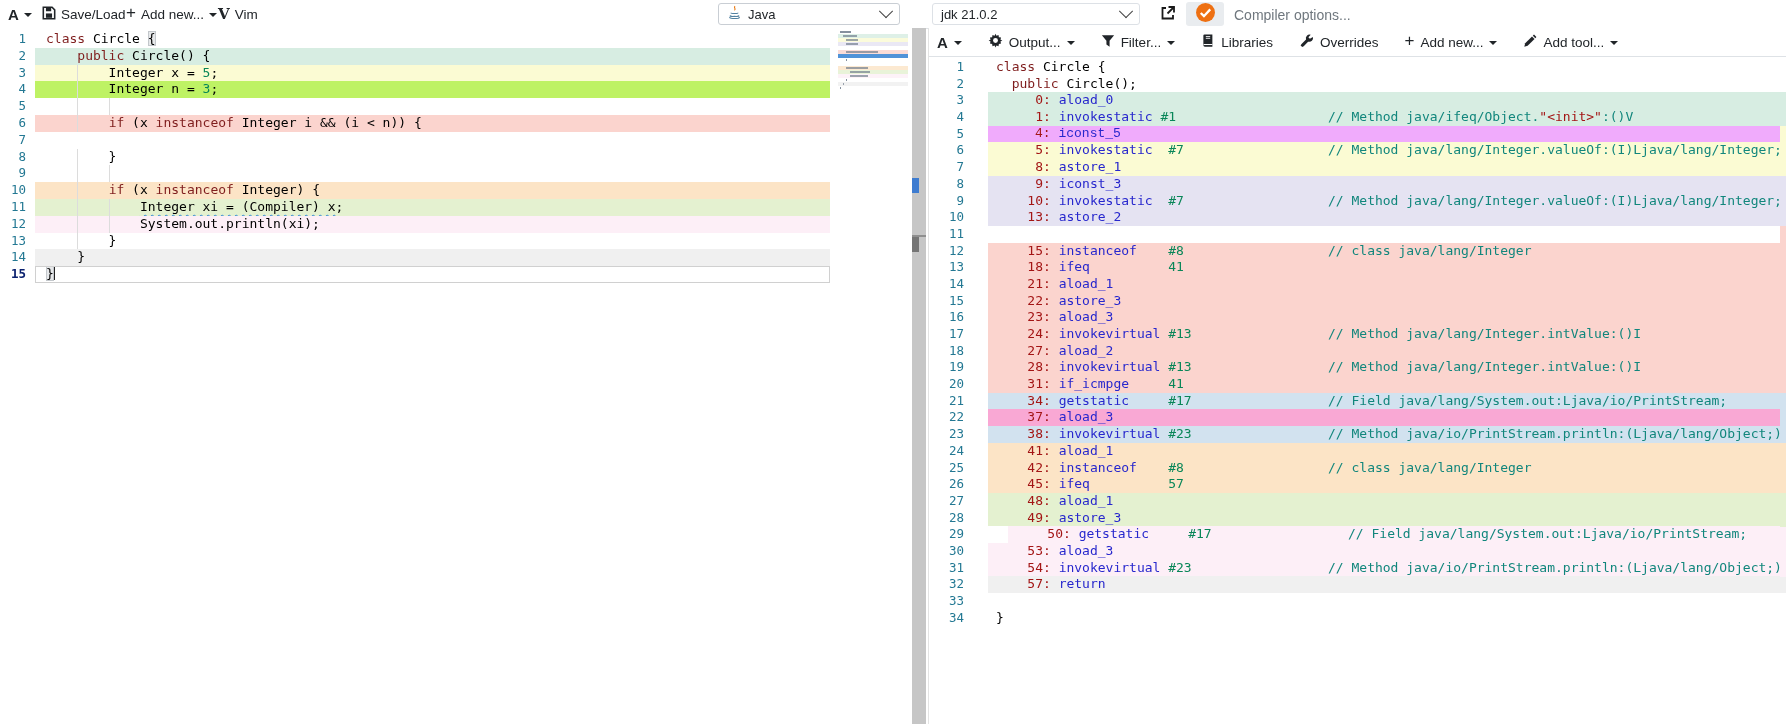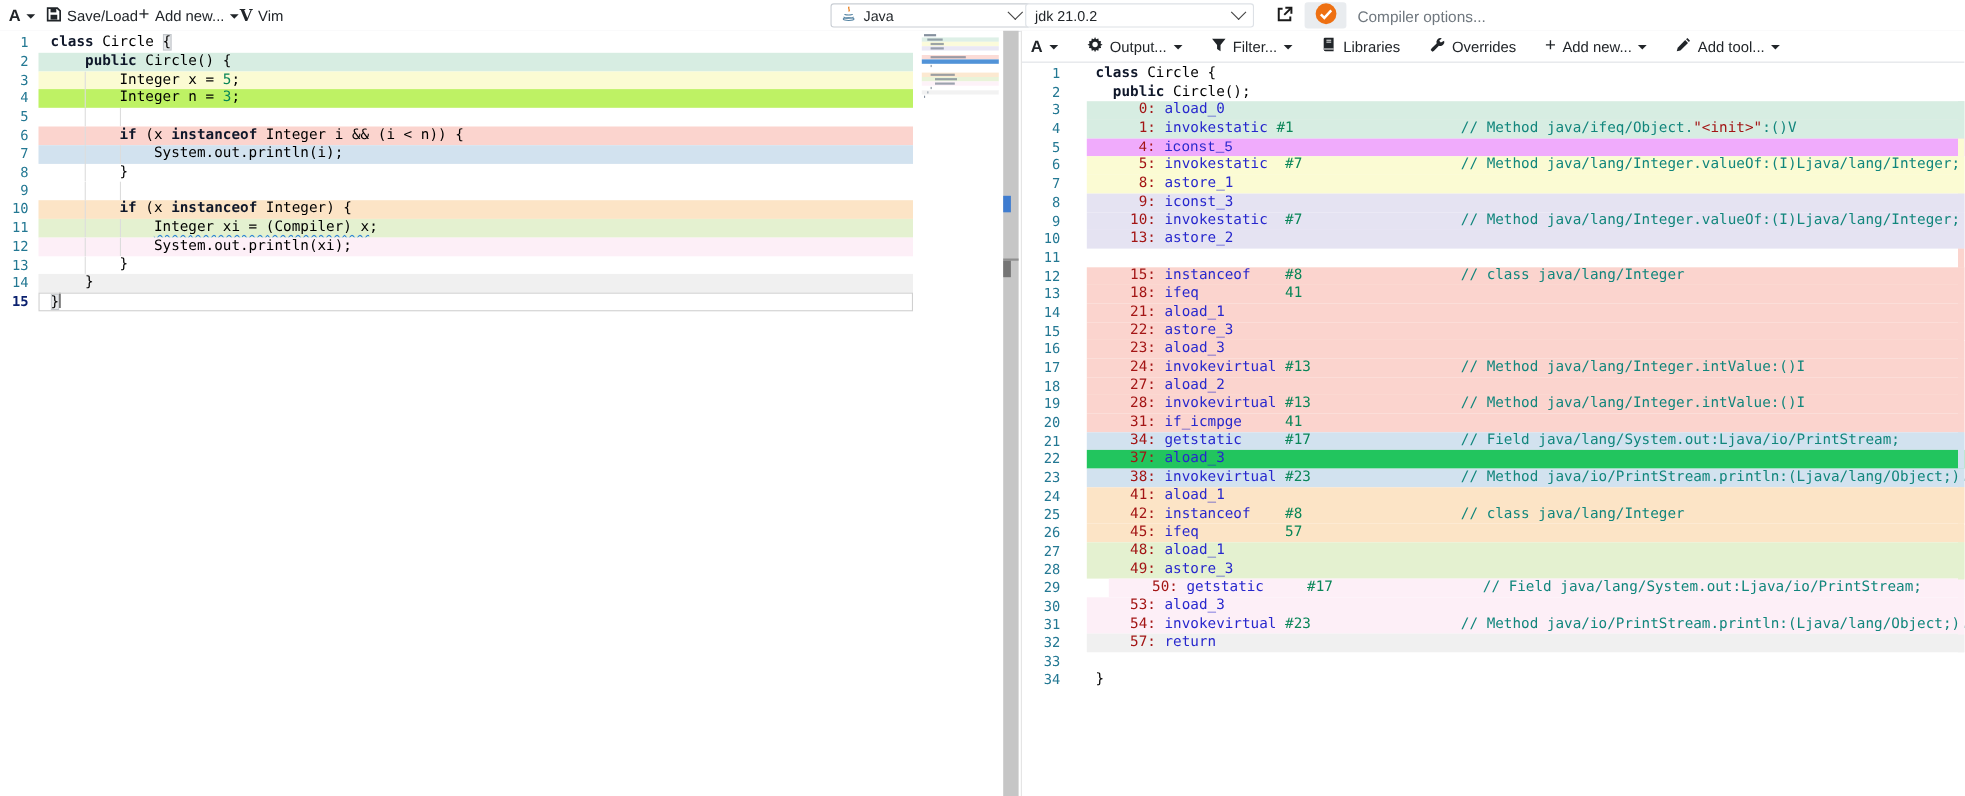--- a/index.html
+++ b/index.html
@@ -43,21 +43,21 @@
            color:#000;overflow:hidden;box-sizing:border-box;}
   .editor-left .row{height:16.8px;line-height:16.8px;}
   .editor-left .ln{width:26px;}
   .editor-left .lc{margin-left:9px;width:795px;padding-left:11px;}
   .pane-right .row{height:16.7px;line-height:16.7px;}
   .pane-right .ln{width:35px;}
   .pane-right .lc{margin-left:24px;flex:1;padding-left:8px;}
   .ln-active{color:#0b216f !important;font-weight:bold;}
   .cur-line{outline:1px solid #d0d0d0;outline-offset:-1px;}
   
-  .tk-kw{color:#0f172a;font-weight:bold;}
+  .tk-kw{color:#7f1d1d;}
   .tk-pl{color:#000;}
   .tk-num{color:#098658;}
   .tk-off{color:#a31515;}
   .tk-mn{color:#2727cd;}
   .tk-op{color:#098658;}
   .tk-cm{color:#11867c;}
   .tk-str{color:#a31515;}
   .tk-sq{text-decoration:underline;text-decoration-style:wavy;text-decoration-color:#3085d6;
          text-decoration-thickness:1px;text-underline-offset:3px;}
   .tk-bm{background:#e6e8ea;box-shadow:inset 0 0 0 1px #c3c7cb;}
@@ -94,21 +94,21 @@
     <div class="tb-btn" style="left:126px;">
       <span style="font-size:17px;font-weight:500;margin-top:-2px;">+</span>
       <span class="lbl">Add new...</span>
       <span class="caret"></span>
     </div>
     <div class="tb-btn" style="left:218px;">
       <span class="vim-v">V</span>
       <span class="lbl">Vim</span>
     </div>
 
-    <div class="select-box" style="left:718px;width:182px;margin-left:37px;">
+    <div class="select-box" style="left:718px;width:182px;">
       <span>
         <svg width="15" height="15" viewBox="0 0 16 16">
             <path d="M8.6 1.2c-2.2 1.6 1.6 2.6-.6 4.6" stroke="#e76f00" stroke-width="1.1" fill="none"></path>
             <path d="M4.2 8.2c0 1.3 7.6 1.3 7.6 0M3.4 10.8c0 1.9 9.2 1.9 9.2 0" stroke="#5382a1" stroke-width="1.1" fill="none"></path>
             <ellipse cx="8" cy="13.2" rx="5.2" ry="1.3" fill="none" stroke="#5382a1" stroke-width="1.1"></ellipse>
           </svg>
       </span>
       <span>Java</span>
       <span class="grow"></span>
       <span class="chev"></span>
@@ -163,21 +163,20 @@
         <div class="row">
           <span class="ln">5</span>
           <span class="lc"><span class="guide" style="left: 42.32px;"></span><span class="guide" style="left: 73.64px;"></span></span>
         </div>
         <div class="row">
           <span class="ln">6</span>
           <span class="lc" style="background: rgb(251, 212, 206);"><span class="guide" style="left: 42.32px;"></span><span class="tk-pl">        </span><span class="tk-kw">if</span><span class="tk-pl"> (x </span><span class="tk-kw">instanceof</span><span class="tk-pl"> Integer i &amp;&amp; (i &lt; n)) {</span></span>
         </div>
         <div class="row">
           <span class="ln">7</span>
-          <span class="lc" style="background: rgb(210, 226, 239);"><span class="guide" style="left: 42.32px;"></span><span class="guide" style="left: 73.64px;"></span><span class="tk-pl">            System.out.println(i);</span></span>
         </div>
         <div class="row">
           <span class="ln">8</span>
           <span class="lc"><span class="guide" style="left: 42.32px;"></span><span class="tk-pl">        }</span></span>
         </div>
         <div class="row">
           <span class="ln">9</span>
           <span class="lc"><span class="guide" style="left: 42.32px;"></span><span class="guide" style="left: 73.64px;"></span></span>
         </div>
         <div class="row">
@@ -393,21 +392,21 @@
         <div class="row">
           <span class="ln">20</span>
           <span class="lc" style="background: rgb(251, 212, 206);"><span class="tk-off">    31:</span><span class="tk-pl"> </span><span class="tk-mn">if_icmpge</span><span class="tk-pl">     </span><span class="tk-op">41</span></span>
         </div>
         <div class="row">
           <span class="ln">21</span>
           <span class="lc" style="background: rgb(210, 226, 239);"><span class="tk-off">    34:</span><span class="tk-pl"> </span><span class="tk-mn">getstatic</span><span class="tk-pl">     </span><span class="tk-op">#17</span><span class="comment"><span class="tk-cm">// Field java/lang/System.out:Ljava/io/PrintStream;</span></span></span>
         </div>
         <div class="row">
           <span class="ln">22</span>
-          <span class="lc" style="background: #22c55e;"><span class="tk-off">    37:</span><span class="tk-pl"> </span><span class="tk-mn">aload_3</span></span>
+          <span class="lc" style="background: #f9a8d4;"><span class="tk-off">    37:</span><span class="tk-pl"> </span><span class="tk-mn">aload_3</span></span>
         </div>
         <div class="row">
           <span class="ln">23</span>
           <span class="lc" style="background: rgb(210, 226, 239);"><span class="tk-off">    38:</span><span class="tk-pl"> </span><span class="tk-mn">invokevirtual</span><span class="tk-pl"> </span><span class="tk-op">#23</span><span class="comment"><span class="tk-cm">// Method java/io/PrintStream.println:(Ljava/lang/Object;)V</span></span></span>
         </div>
         <div class="row">
           <span class="ln">24</span>
           <span class="lc" style="background: rgb(252, 228, 198);"><span class="tk-off">    41:</span><span class="tk-pl"> </span><span class="tk-mn">aload_1</span></span>
         </div>
         <div class="row">

